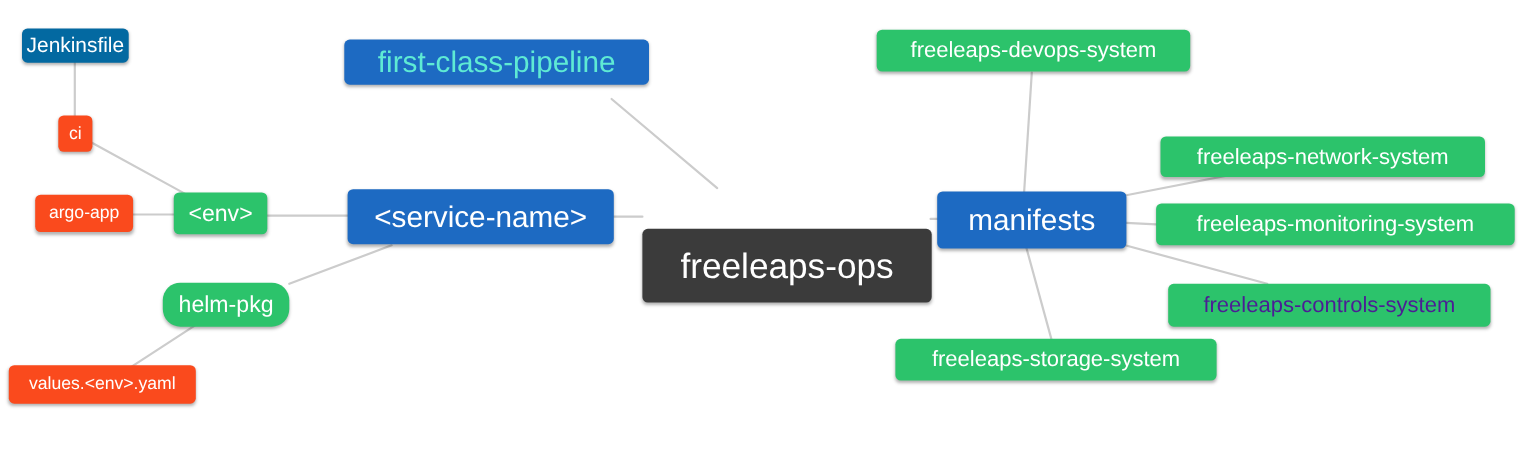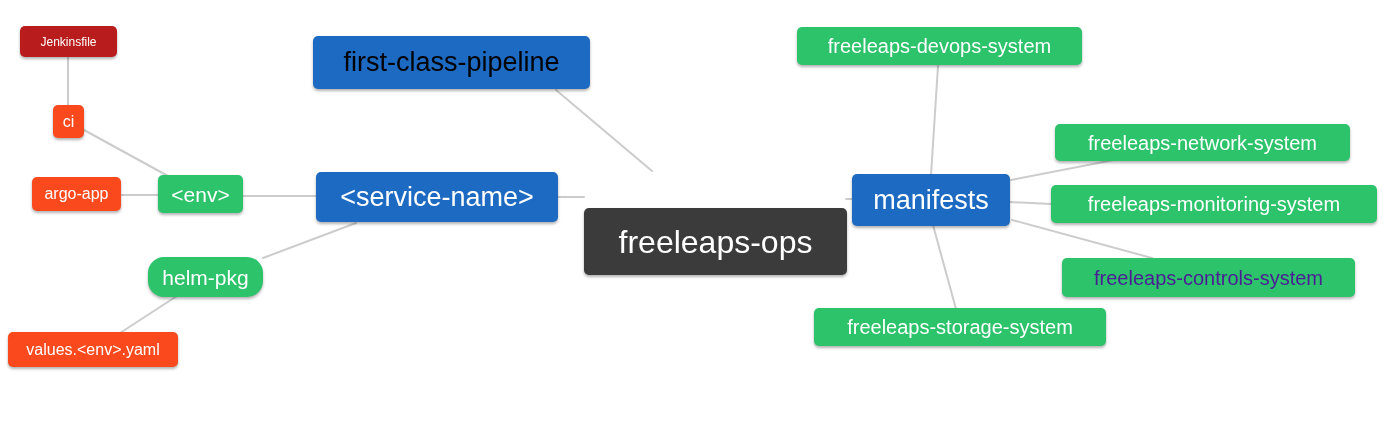--- a/index.html
+++ b/index.html
@@ -52,28 +52,28 @@
       <line x1="556" y1="90" x2="652" y2="171" stroke="#cccccc" stroke-width="2" stroke-linecap="round"></line>
       <line x1="558" y1="197" x2="584" y2="197" stroke="#cccccc" stroke-width="2" stroke-linecap="round"></line>
       <line x1="846" y1="199" x2="853" y2="199" stroke="#cccccc" stroke-width="2" stroke-linecap="round"></line>
       <line x1="931" y1="175" x2="938" y2="66" stroke="#cccccc" stroke-width="2" stroke-linecap="round"></line>
       <line x1="1011" y1="180" x2="1170" y2="149" stroke="#cccccc" stroke-width="2" stroke-linecap="round"></line>
       <line x1="1010" y1="202" x2="1051" y2="204" stroke="#cccccc" stroke-width="2" stroke-linecap="round"></line>
       <line x1="1012" y1="220" x2="1152" y2="258" stroke="#cccccc" stroke-width="2" stroke-linecap="round"></line>
       <line x1="933" y1="225" x2="956" y2="309" stroke="#cccccc" stroke-width="2" stroke-linecap="round"></line>
     </svg>
 
-  <div class="node" style="left: 20px; top: 26px; width: 97px; height: 31px; font-size: 12px; background: #b91c1c; color: rgb(255, 255, 255);">Jenkinsfile</div>
+  <div class="node" style="left: 20px; top: 26px; width: 97px; height: 31px; font-size: 19px; background: #0369a1; color: rgb(255, 255, 255);">Jenkinsfile</div>
   <div class="node" style="left: 53px; top: 105px; width: 31px; height: 33px; font-size: 16px; background: rgb(250, 74, 29); color: rgb(255, 255, 255);">ci</div>
   <div class="node" style="left: 32px; top: 177px; width: 89px; height: 34px; font-size: 16px; background: rgb(250, 74, 29); color: rgb(255, 255, 255);">argo-app</div>
   <div class="node" style="left: 158px; top: 175px; width: 85px; height: 38px; font-size: 21px; background: rgb(44, 195, 107); color: rgb(255, 255, 255);">&lt;env&gt;</div>
   <div class="node" style="left: 148px; top: 257px; width: 115px; height: 40px; font-size: 21px; background: rgb(44, 195, 107); color: rgb(255, 255, 255); border-radius: 16px;">helm-pkg</div>
   <div class="node" style="left: 8px; top: 332px; width: 170px; height: 35px; font-size: 16px; background: rgb(250, 74, 29); color: rgb(255, 255, 255);">values.&lt;env&gt;.yaml</div>
-  <div class="node" style="left: 313px; top: 36px; width: 277px; height: 53px; font-size: 27px; background: rgb(29, 106, 194); color: #000000;">first-class-pipeline</div>
+  <div class="node" style="left: 313px; top: 36px; width: 277px; height: 41px; font-size: 27px; background: rgb(29, 106, 194); color: #5eead4;">first-class-pipeline</div>
   <div class="node" style="left: 316px; top: 172px; width: 242px; height: 50px; font-size: 27px; background: rgb(29, 106, 194); color: rgb(255, 255, 255);">&lt;service-name&gt;</div>
   <div class="node" style="left: 584px; top: 170px; width: 263px; height: 67px; font-size: 32px; background: rgb(59, 59, 59); color: rgb(255, 255, 255); margin-top: 38px;">freeleaps-ops</div>
-  <div class="node" style="left: 852px; top: 174px; width: 158px; height: 52px; font-size: 27px; background: rgb(29, 106, 194); color: rgb(255, 255, 255);">manifests</div>
+  <div class="node" style="left: 852px; top: 174px; width: 172px; height: 52px; font-size: 27px; background: rgb(29, 106, 194); color: rgb(255, 255, 255);">manifests</div>
   <div class="node" style="left: 797px; top: 27px; width: 285px; height: 38px; font-size: 20px; background: rgb(44, 195, 107); color: rgb(255, 255, 255);">freeleaps-devops-system</div>
   <div class="node" style="left: 1055px; top: 124px; width: 295px; height: 37px; font-size: 20px; background: rgb(44, 195, 107); color: rgb(255, 255, 255);">freeleaps-network-system</div>
   <div class="node" style="left: 1051px; top: 185px; width: 326px; height: 38px; font-size: 20px; background: rgb(44, 195, 107); color: rgb(255, 255, 255);">freeleaps-monitoring-system</div>
   <div class="node" style="left: 1062px; top: 258px; width: 293px; height: 39px; font-size: 20px; background: rgb(44, 195, 107); color: #4c1d95;">freeleaps-controls-system</div>
   <div class="node" style="left: 814px; top: 308px; width: 292px; height: 38px; font-size: 20px; background: rgb(44, 195, 107); color: rgb(255, 255, 255);">freeleaps-storage-system</div>
 </div>
 
 </body></html>

